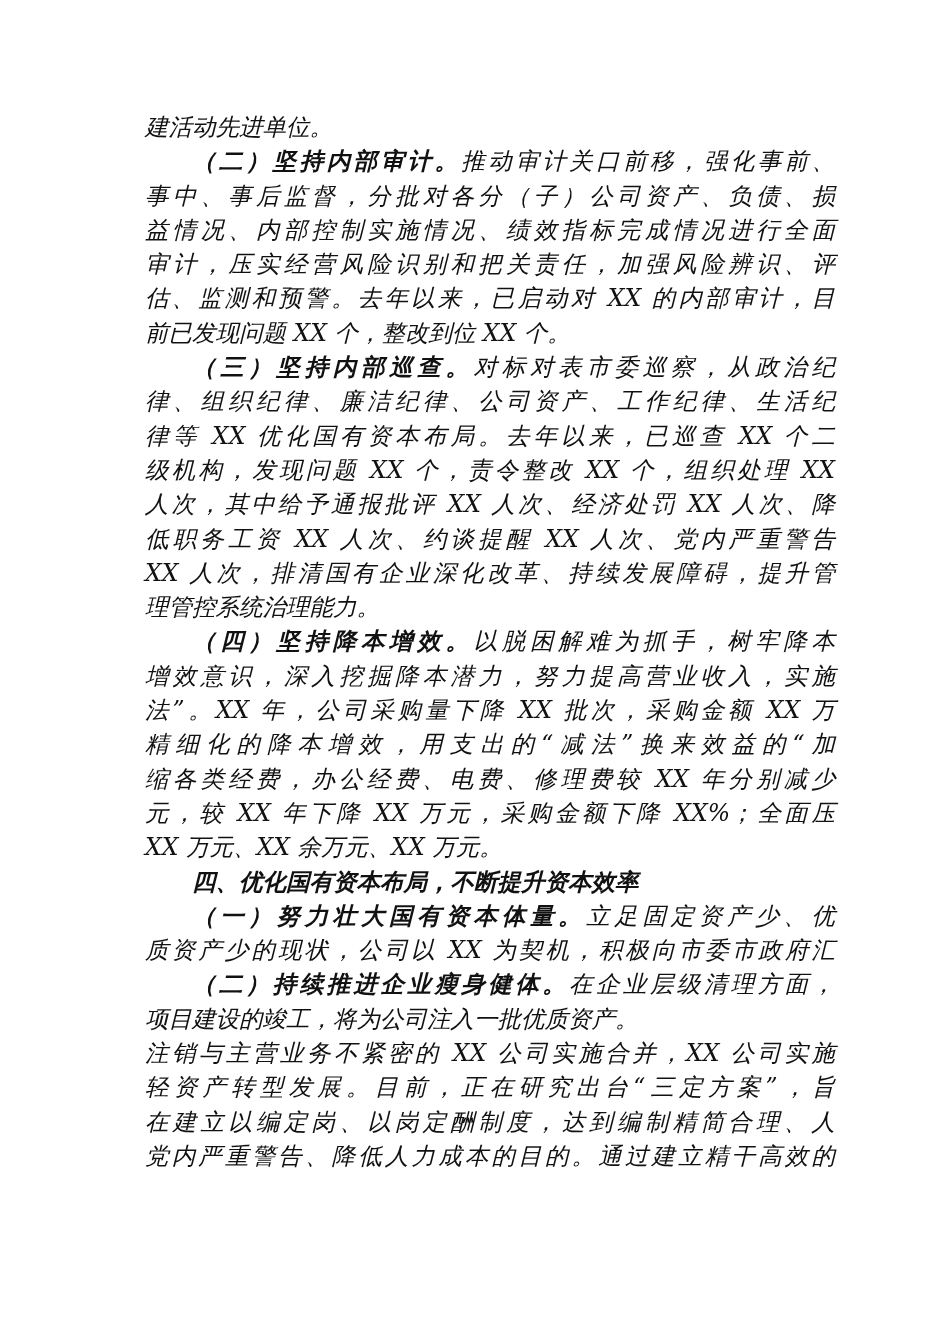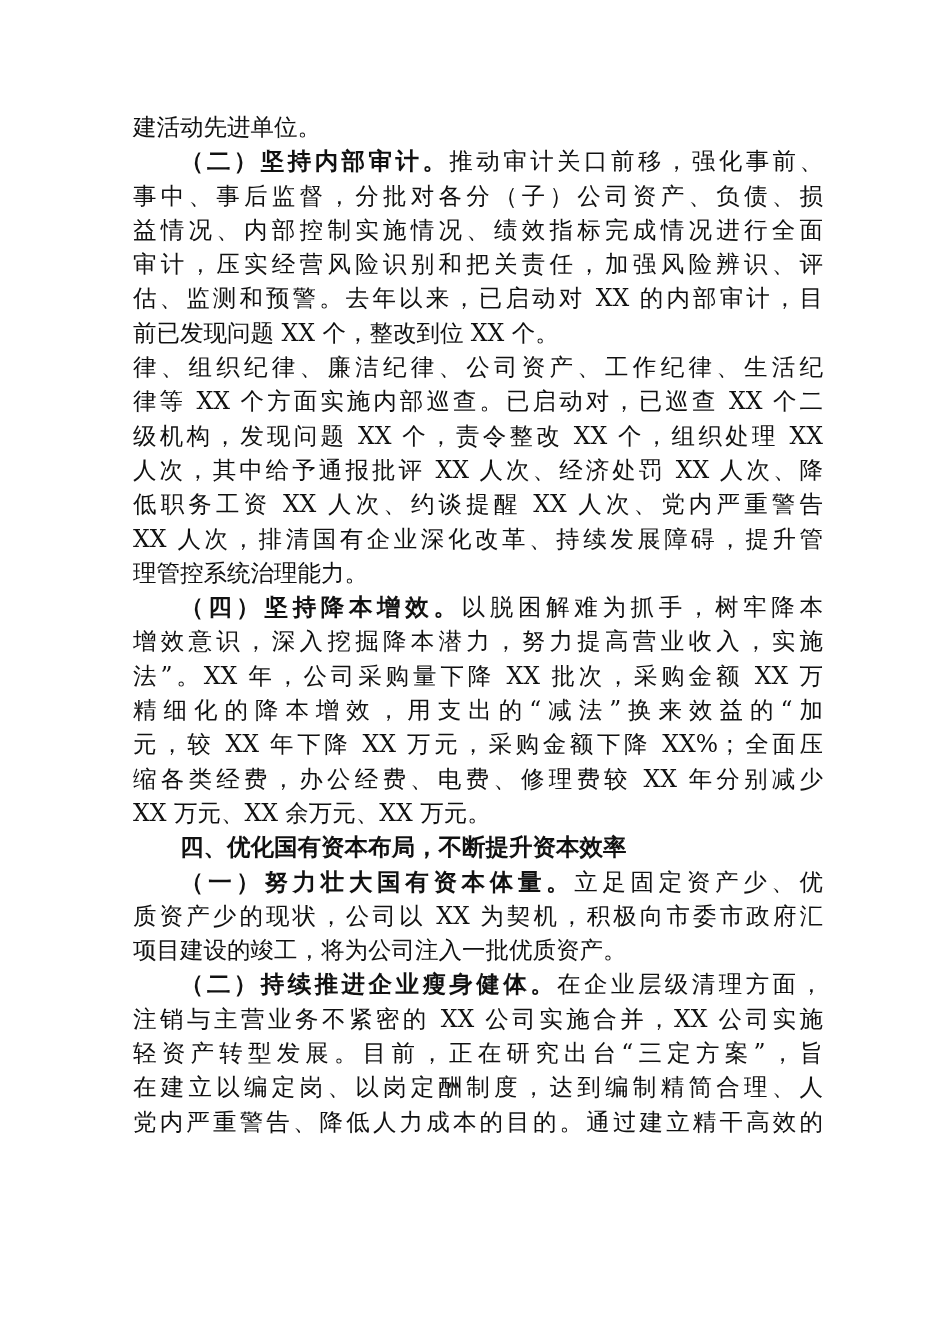--- a/index.html
+++ b/index.html
@@ -1,60 +1,61 @@
 <!DOCTYPE html>
 <html><head>
 <meta charset="utf-8">
 <style>
   html, body { margin: 0; padding: 0; background: #ffffff; }
   body { width: 950px; height: 1344px; position: relative; overflow: hidden; }
   .page {
-    position: absolute; left: 133px; top: 110px; width: 690px;
+    position: absolute; left: 145px; top: 110px; width: 690px;
     font-family: "DejaVu Serif", "Liberation Serif", serif;
-    font-size: 23.5px; line-height: 34.3px; color: #111;
+    font-size: 23.5px; line-height: 34.3px; color: #111; font-style: italic;
   }
   .line { height: 34.3px; white-space: nowrap; overflow: visible; text-align: justify; text-align-last: justify; }
   .line.last { text-align-last: left; }
   .indent { padding-left: 47px; }
   .lead { font-weight: bold; }
   .heading { font-family: "DejaVu Sans", "Liberation Sans", sans-serif; font-weight: bold; padding-left: 47px; text-align-last: left; }
 </style>
 </head>
 <body>
 
 <div class="page">
   <div class="line last">建活动先进单位。</div>
 
   <div class="line indent"><span class="lead">（二）坚持内部审计。</span><span>推动审计关口前移，强化事前、</span></div>
   <div class="line">事中、事后监督，分批对各分（子）公司资产、负债、损</div>
   <div class="line">益情况、内部控制实施情况、绩效指标完成情况进行全面</div>
   <div class="line">审计，压实经营风险识别和把关责任，加强风险辨识、评</div>
   <div class="line">估、监测和预警。去年以来，已启动对 XX 的内部审计，目</div>
   <div class="line last">前已发现问题 XX 个，整改到位 XX 个。</div>
 
+  <div class="line indent"><span class="lead">（三）坚持内部巡查。</span><span>对标对表市委巡察，从政治纪</span></div>
   <div class="line">律、组织纪律、廉洁纪律、公司资产、工作纪律、生活纪</div>
-  <div class="line">律等 XX 个方面实施内部巡查。已启动对，已巡查 XX 个二</div>
+  <div class="line">律等 XX 优化国有资本布局。去年以来，已巡查 XX 个二</div>
   <div class="line">级机构，发现问题 XX 个，责令整改 XX 个，组织处理 XX</div>
   <div class="line">人次，其中给予通报批评 XX 人次、经济处罚 XX 人次、降</div>
   <div class="line">低职务工资 XX 人次、约谈提醒 XX 人次、党内严重警告</div>
   <div class="line">XX 人次，排清国有企业深化改革、持续发展障碍，提升管</div>
   <div class="line last">理管控系统治理能力。</div>
 
   <div class="line indent"><span class="lead">（四）坚持降本增效。</span><span>以脱困解难为抓手，树牢降本</span></div>
   <div class="line">增效意识，深入挖掘降本潜力，努力提高营业收入，实施</div>
   <div class="line">法”。XX 年，公司采购量下降 XX 批次，采购金额 XX 万</div>
   <div class="line">精细化的降本增效，用支出的“减法”换来效益的“加</div>
+  <div class="line">缩各类经费，办公经费、电费、修理费较 XX 年分别减少</div>
   <div class="line">元，较 XX 年下降 XX 万元，采购金额下降 XX%；全面压</div>
-  <div class="line">缩各类经费，办公经费、电费、修理费较 XX 年分别减少</div>
   <div class="line last">XX 万元、XX 余万元、XX 万元。</div>
 
   <div class="line heading">四、优化国有资本布局，不断提升资本效率</div>
 
   <div class="line indent"><span class="lead">（一）努力壮大国有资本体量。</span><span>立足固定资产少、优</span></div>
   <div class="line">质资产少的现状，公司以 XX 为契机，积极向市委市政府汇</div>
+  <div class="line indent"><span class="lead">（二）持续推进企业瘦身健体。</span><span>在企业层级清理方面，</span></div>
+
   <div class="line last">项目建设的竣工，将为公司注入一批优质资产。</div>
-
-  <div class="line indent"><span class="lead">（二）持续推进企业瘦身健体。</span><span>在企业层级清理方面，</span></div>
   <div class="line">注销与主营业务不紧密的 XX 公司实施合并，XX 公司实施</div>
   <div class="line">轻资产转型发展。目前，正在研究出台“三定方案”，旨</div>
   <div class="line">在建立以编定岗、以岗定酬制度，达到编制精简合理、人</div>
   <div class="line">党内严重警告、降低人力成本的目的。通过建立精干高效的</div>
 </div>
 
 </body></html>

